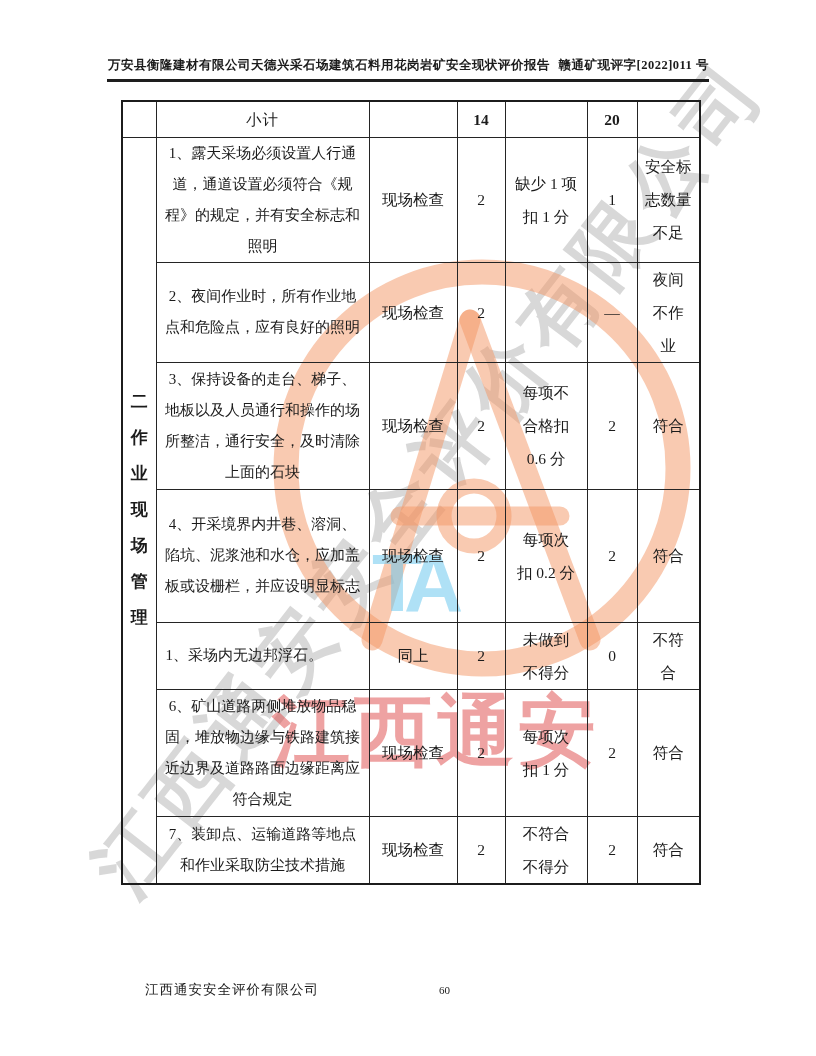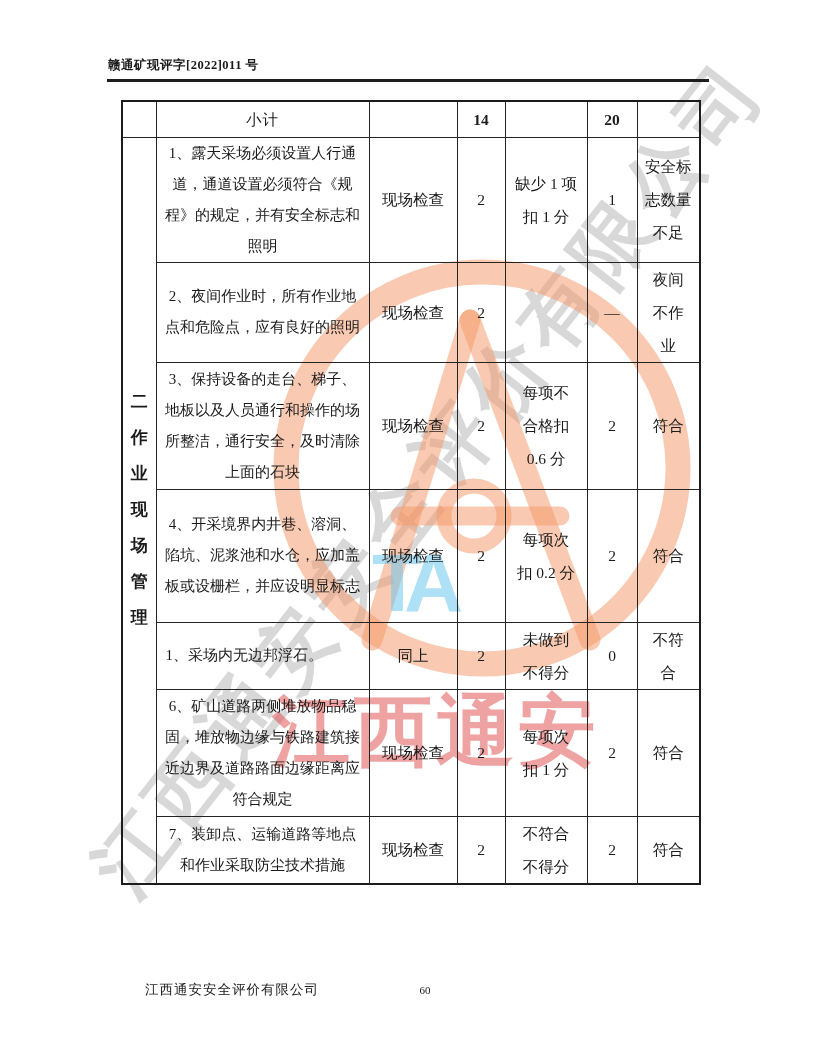--- a/index.html
+++ b/index.html
@@ -14,21 +14,21 @@
     position:absolute; left:108px; top:57px; width:601px;
     display:flex; justify-content:space-between; align-items:baseline;
     font-size:12.5px; font-weight:bold; letter-spacing:0.5px; z-index:3;
   }
   .header-rule {
     position:absolute; left:107px; top:79px; width:602px; height:2.5px;
     background:#1e1e1e; z-index:3;
   }
   
   .doc-footer-company { position:absolute; left:145px; top:981px; font-size:13.5px; letter-spacing:1px; z-index:3; }
-  .doc-footer-page { position:absolute; left:400px; top:984px; width:50px; text-align:center; font-size:11px; z-index:3; }
+  .doc-footer-page { position:absolute; left:400px; top:984px; width:50px; text-align:right; font-size:11px; z-index:3; }
   
   .wm { position:absolute; pointer-events:none;text-align:center; }
   .wm-circle { left:262px; top:248px; width:440px; height:440px; z-index:0; }
   .wm-gray {
     left:-80px; top:438px; width:1000px; text-align:center;
     transform:rotate(-52deg); transform-origin:center;
     font-size:78px; font-weight:bold; letter-spacing:8px; white-space:nowrap;
     color:rgba(125,125,125,0.30); z-index:0;
     font-family:"Liberation Serif","DejaVu Serif",serif;
   }
@@ -87,20 +87,21 @@
       <path d="M 208 72 L 110 392" fill="none" stroke="rgba(244,150,100,0.50)" stroke-width="21" stroke-linecap="round"></path>
       <path d="M 208 72 L 328 392" fill="none" stroke="rgba(244,150,100,0.50)" stroke-width="21" stroke-linecap="round"></path>
       <path d="M 138 268 L 298 268" fill="none" stroke="rgba(244,150,100,0.50)" stroke-width="19" stroke-linecap="round"></path>
       <circle cx="212" cy="268" r="30" fill="none" stroke="rgba(244,150,100,0.50)" stroke-width="15"></circle>
     </svg>
   </div>
   <div class="wm wm-ta">TA</div>
   <div class="wm wm-red">江西通安</div>
 
   <div class="doc-header">
+    <span>万安县衡隆建材有限公司天德兴采石场建筑石料用花岗岩矿安全现状评价报告</span>
     <span>赣通矿现评字[2022]011 号</span>
   </div>
   <div class="header-rule"></div>
 
   <table class="eval-table">
     <colgroup>
       <col style="width:34px">
         <col style="width:213px">
         <col style="width:88px">
       <col style="width:48px">

